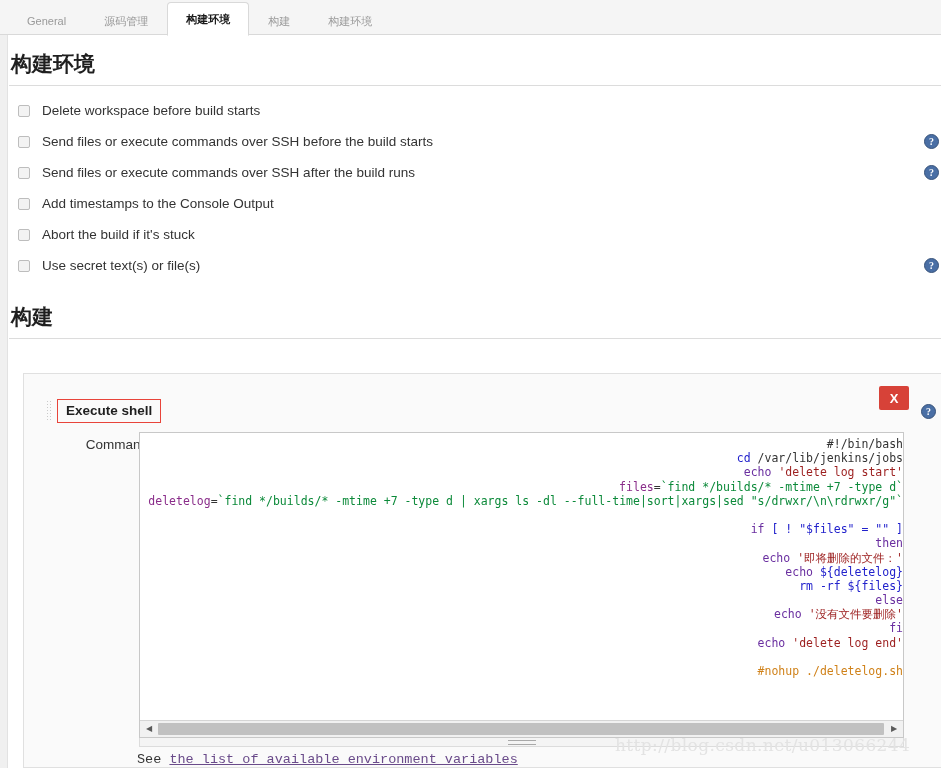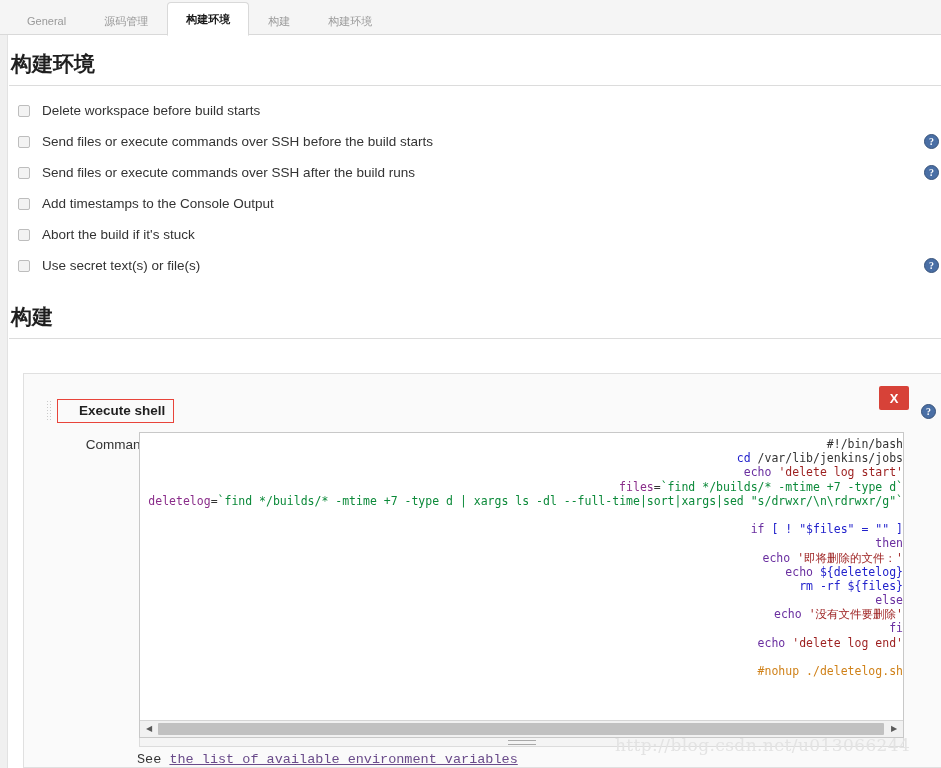--- a/index.html
+++ b/index.html
@@ -160,21 +160,21 @@
     cursor: move;
     background-image:
       radial-gradient(#c2c2c2 0.8px, transparent 0.9px);
     background-size: 3px 3px;
     opacity: .85;
   }
 
   .step-title {
     position: absolute;
     left: 33px; top: 25px;
-    padding: 3px 8px 4px 21px;
+    padding: 3px 8px 4px 8px;
     border: 1px solid #e8443a;
     font-size: 13.5px;
     font-weight: bold;
     color: #1f1f1f;
     background: transparent;
     white-space: nowrap;
   }
 
   .btn-delete {
     position: absolute;

